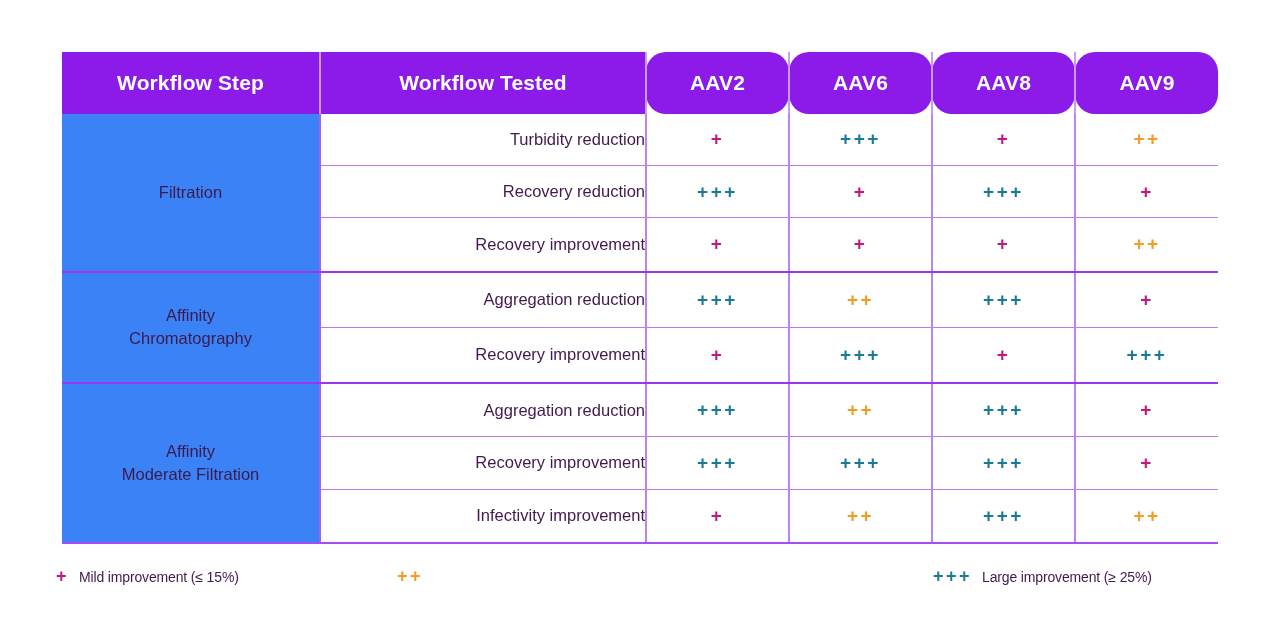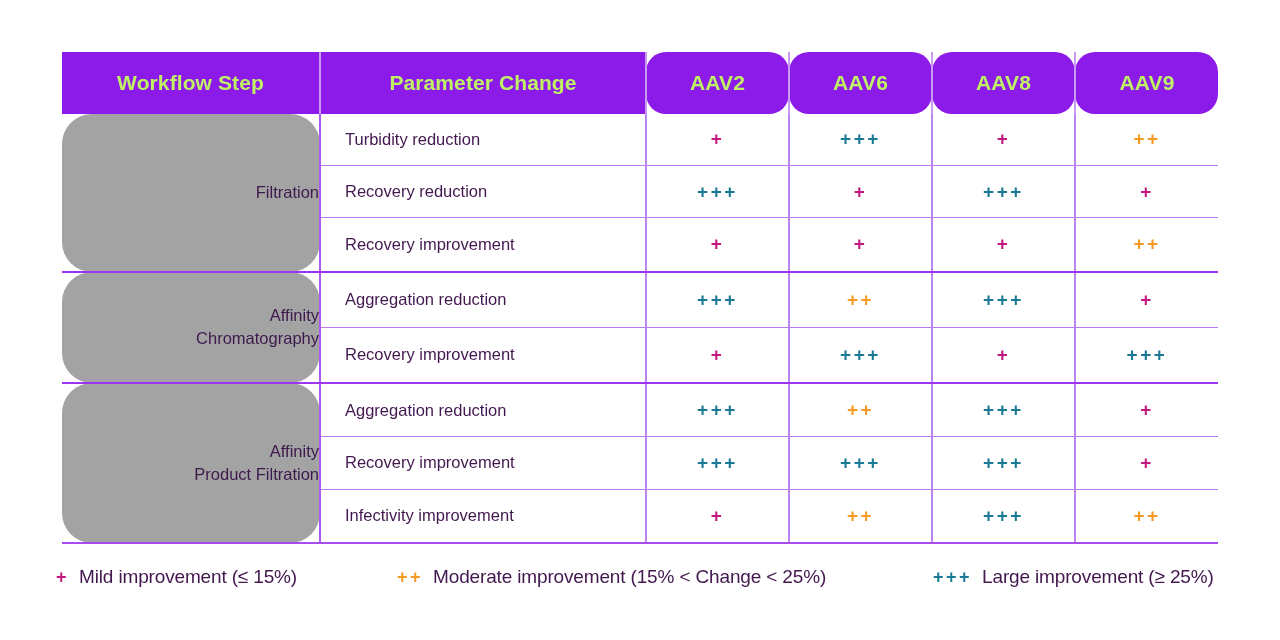--- a/index.html
+++ b/index.html
@@ -36,56 +36,55 @@
     table-layout: fixed;
   }
 
   table.matrix col.c-group  { width: 258px; }
   table.matrix col.c-param  { width: 326px; }
   table.matrix col.c-aav    { width: 143px; }
 
   
   thead th {
     background: #8c1ae8;
-    color: #bef264;
+    color: #ffffff;
     font-size: 21px;
     font-weight: bold;
     letter-spacing: .1px;
     height: 62px;
     border-right: 2px solid #c89bf0;
     vertical-align: middle;
   }
   thead th.h-group,
   thead th.h-param {
     text-align: center;
     padding: 0 10px;
   }
   thead th.h-aav { text-align: center; border-radius: 20px; }
   thead th:last-child { border-right: none; }
 
   
   td.group-cell {
-    background: #a3a3a3;
+    background: #3b82f6;
     color: #3d1a4d;
     font-size: 16.5px;
-    text-align: right;
+    text-align: center;
     vertical-align: middle;
     line-height: 1.42;
     border-right: 2px solid #aa5cf0;
     border-bottom: 2px solid #9b35ef;
-    border-radius: 30px;
   }
   td.group-cell.last-group { border-bottom: 2px solid #a74df0; }
 
   
   td.param-cell {
     color: #43184f;
     font-size: 16.5px;
     padding-left: 24px;
-    text-align: left;
+    text-align: right;
     vertical-align: middle;
     background: #ffffff;
     border-right: 2px solid #bb84ee;
     border-bottom: 1.5px solid #b979ef;
   }
 
   
   td.val-cell {
     text-align: center;
     vertical-align: middle;
@@ -128,21 +127,21 @@
   .legend-item.l2 { left: 341px; }
   .legend-item.l3 { left: 877px; }
 
   .legend-sym {
     font-size: 18px;
     font-weight: bold;
     letter-spacing: 2.5px;
     margin-right: 10px;
   }
   .legend-text {
-    font-size: 19px;
+    font-size: 14px;
     color: #43184f;
     letter-spacing: -0.15px;
   }
 </style>
 </head>
 <body>
 
 <div class="page">
 
   <div class="table-wrap">
@@ -151,21 +150,21 @@
         <col class="c-group">
         <col class="c-param">
         <col class="c-aav">
         <col class="c-aav">
         <col class="c-aav">
         <col class="c-aav">
       </colgroup>
       <thead>
         <tr>
           <th class="h-group">Workflow Step</th>
-          <th class="h-param">Parameter Change</th>
+          <th class="h-param">Workflow Tested</th>
           <th class="h-aav">AAV2</th>
           <th class="h-aav">AAV6</th>
           <th class="h-aav">AAV8</th>
           <th class="h-aav">AAV9</th>
         </tr>
       </thead>
       <tbody>
           <tr>
             <td class="group-cell" rowspan="3"><span>Filtration</span></td>
             <td class="param-cell">Turbidity reduction</td>
@@ -197,21 +196,21 @@
             <td class="val-cell sym-mild">+</td>
           </tr>
           <tr class="group-end">
             <td class="param-cell">Recovery improvement</td>
             <td class="val-cell sym-mild">+</td>
             <td class="val-cell sym-large">+++</td>
             <td class="val-cell sym-mild">+</td>
             <td class="val-cell sym-large">+++</td>
           </tr>
           <tr>
-            <td class="group-cell last-group" rowspan="3"><span>Affinity</span><br><span>Product Filtration</span></td>
+            <td class="group-cell last-group" rowspan="3"><span>Affinity</span><br><span>Moderate Filtration</span></td>
             <td class="param-cell">Aggregation reduction</td>
             <td class="val-cell sym-large">+++</td>
             <td class="val-cell sym-moderate">++</td>
             <td class="val-cell sym-large">+++</td>
             <td class="val-cell sym-mild">+</td>
           </tr>
           <tr>
             <td class="param-cell">Recovery improvement</td>
             <td class="val-cell sym-large">+++</td>
             <td class="val-cell sym-large">+++</td>
@@ -229,21 +228,20 @@
     </table>
   </div>
 
   <div class="legend">
       <div class="legend-item l1">
         <span class="legend-sym" style="color: rgb(194, 24, 127);">+</span>
         <span class="legend-text">Mild improvement (≤ 15%)</span>
       </div>
       <div class="legend-item l2">
         <span class="legend-sym" style="color: rgb(245, 154, 35);">++</span>
-        <span class="legend-text">Moderate improvement (15% &lt; Change &lt; 25%)</span>
       </div>
       <div class="legend-item l3">
         <span class="legend-sym" style="color: rgb(26, 122, 150);">+++</span>
         <span class="legend-text">Large improvement (≥ 25%)</span>
       </div>
     </div>
 
 </div>
 
 </body></html>

